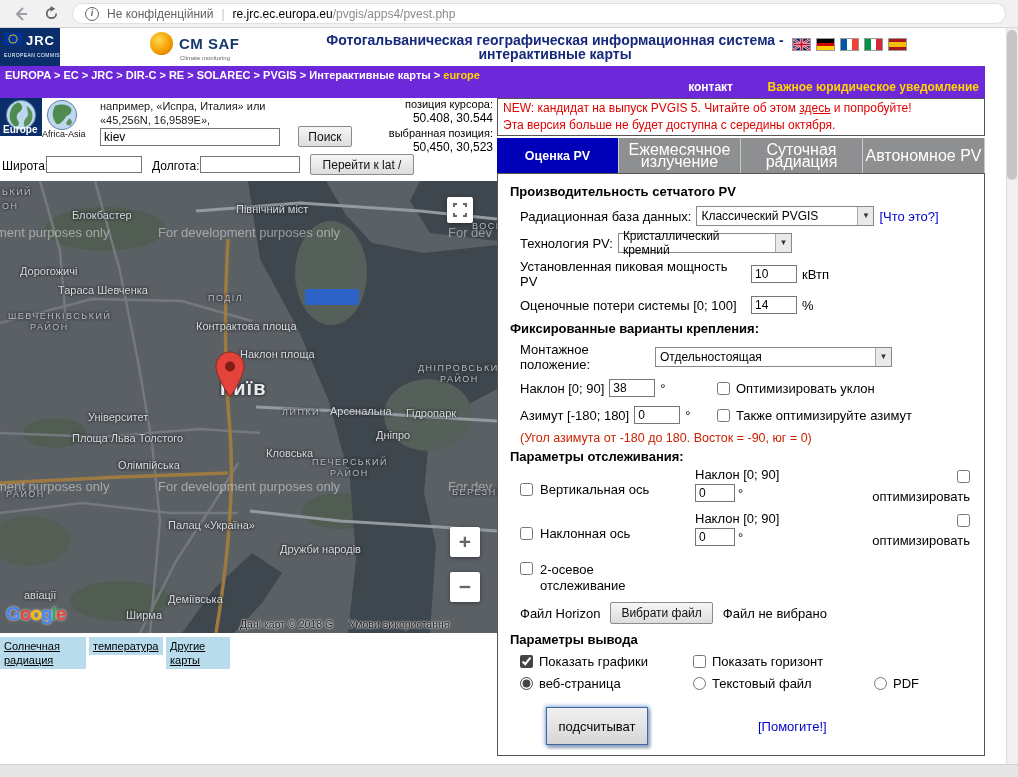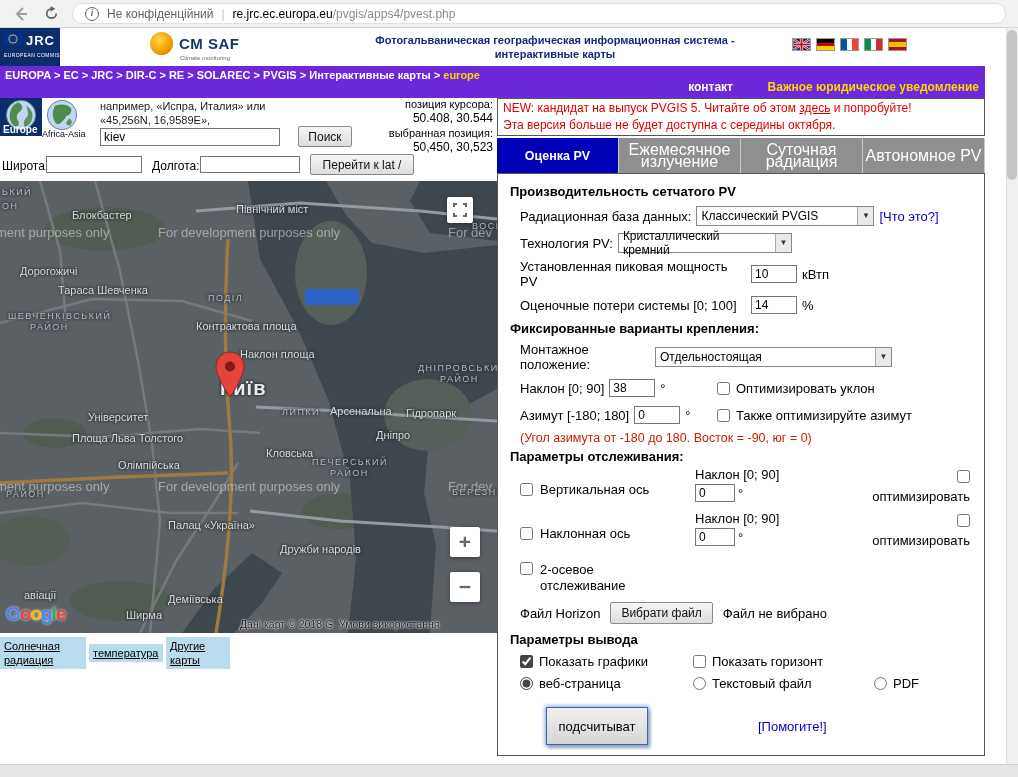--- a/index.html
+++ b/index.html
@@ -26,21 +26,21 @@
   .jrc-top { display:flex; align-items:center; gap:4px; }
   .jrc-text { font-weight:bold; font-size:13px; letter-spacing:1px; }
   .jrc-sub { font-size:5px; letter-spacing:.4px; margin-top:3px; white-space:nowrap; }
   .cmsaf { position:absolute; left:150px; top:4px; }
   .cmsaf-row { display:flex; align-items:center; gap:6px; }
   .cmsaf-circle { width:23px; height:23px; border-radius:50%;
     background:radial-gradient(circle at 38% 35%, #ffd84f, #f59e00 55%, #d27300 95%); }
   .cmsaf-text { font-weight:bold; color:#15386b; font-size:15px; letter-spacing:.5px; }
   .cmsaf-sub { font-size:6px; color:#666; margin-left:30px; }
   .head-title { position:absolute; left:255px; width:600px; top:5px; text-align:center;
-    color:#16297c; font-weight:bold; font-size:11px; line-height:14px; }
+    color:#16297c; font-weight:bold; font-size:14px; line-height:14px; }
   .flags { position:absolute; right:78px; top:10px; display:flex; gap:5px; }
   .flag { width:19px; height:13px; border:1px solid #9a9a9a; display:block; }
   .flag svg { display:block; width:100%; height:100%; }
   .flag-de { background:linear-gradient(#000 33%, #d00000 33%, #d00000 66%, #ffce00 66%); }
   .flag-fr { background:linear-gradient(90deg,#0055a4 33%, #fff 33%, #fff 66%, #ef4135 66%); }
   .flag-it { background:linear-gradient(90deg,#009246 33%, #fff 33%, #fff 66%, #ce2b37 66%); }
   .flag-es { background:linear-gradient(#aa151b 25%, #f1bf00 25%, #f1bf00 75%, #aa151b 75%); }
 
   
   .breadbar { position:absolute; top:66px; left:0; width:985px; height:32px; background:#6d28d9; }
@@ -86,26 +86,26 @@
   .marker { position:absolute; left:215px; top:170px; }
   .zoom-btn { position:absolute; left:450px; width:30px; height:30px; background:#fff; border:none; border-radius:2px;
     box-shadow:0 1px 4px rgba(0,0,0,.4); color:#666; font-size:21px; font-weight:bold; line-height:28px; text-align:center; cursor:pointer; }
   .zoom-in { top:346px; } .zoom-out { top:391px; }
   .fs-btn { position:absolute; left:447px; top:16px; width:26px; height:26px; background:#fff; border:none; border-radius:2px;
     box-shadow:0 1px 4px rgba(0,0,0,.4); display:flex; align-items:center; justify-content:center; cursor:pointer; }
   .glogo { position:absolute; left:6px; top:422px; font-size:19px; font-weight:bold; letter-spacing:-1px;
     text-shadow:0 0 3px rgba(255,255,255,.85); text-decoration:none; }
   .glogo span:nth-child(1){color:#4285F4}.glogo span:nth-child(2){color:#EA4335}.glogo span:nth-child(3){color:#FBBC05}
   .glogo span:nth-child(4){color:#4285F4}.glogo span:nth-child(5){color:#34A853}.glogo span:nth-child(6){color:#EA4335}
-  .attrib { position:absolute; left:240px; bottom:3px; display:flex; gap:6px; font-size:10.5px; color:#1c1c1c;
+  .attrib { position:absolute; left:240px; bottom:3px; display:flex; gap:16px; font-size:10.5px; color:#1c1c1c;
     text-shadow:0 0 2px #fff,0 0 2px #fff; }
   .attrib a { color:#1c1c1c; text-decoration:none; }
 
   
-  .maptabs { position:absolute; top:637px; left:0; display:flex; gap:3px; align-items:center;border-radius:13px; }
+  .maptabs { position:absolute; top:637px; left:0; display:flex; gap:3px; align-items:flex-start;border-radius:13px; }
   .maptab { background:#b9dcec; padding:2px 4px; font-size:11px; line-height:14px; }
   .maptab a { color:#000; text-decoration:underline; }
   .mt1 { width:86px; } .mt2 { width:74px; } .mt3 { width:64px; }
 
   
   .rightpanel { position:absolute; left:497px; top:98px; width:488px; }
   .notice { border:1px solid #555; background:#fff; color:#e00000; font-size:12px; line-height:17px; padding:1px 5px; }
   .notice a { color:#e00000; text-decoration:underline; }
   .ptabs { display:flex; height:35px; margin-top:2px; }
   .ptab { flex:1; background:#8e8f91; color:#fff; font-size:16px; line-height:12px; display:flex;

